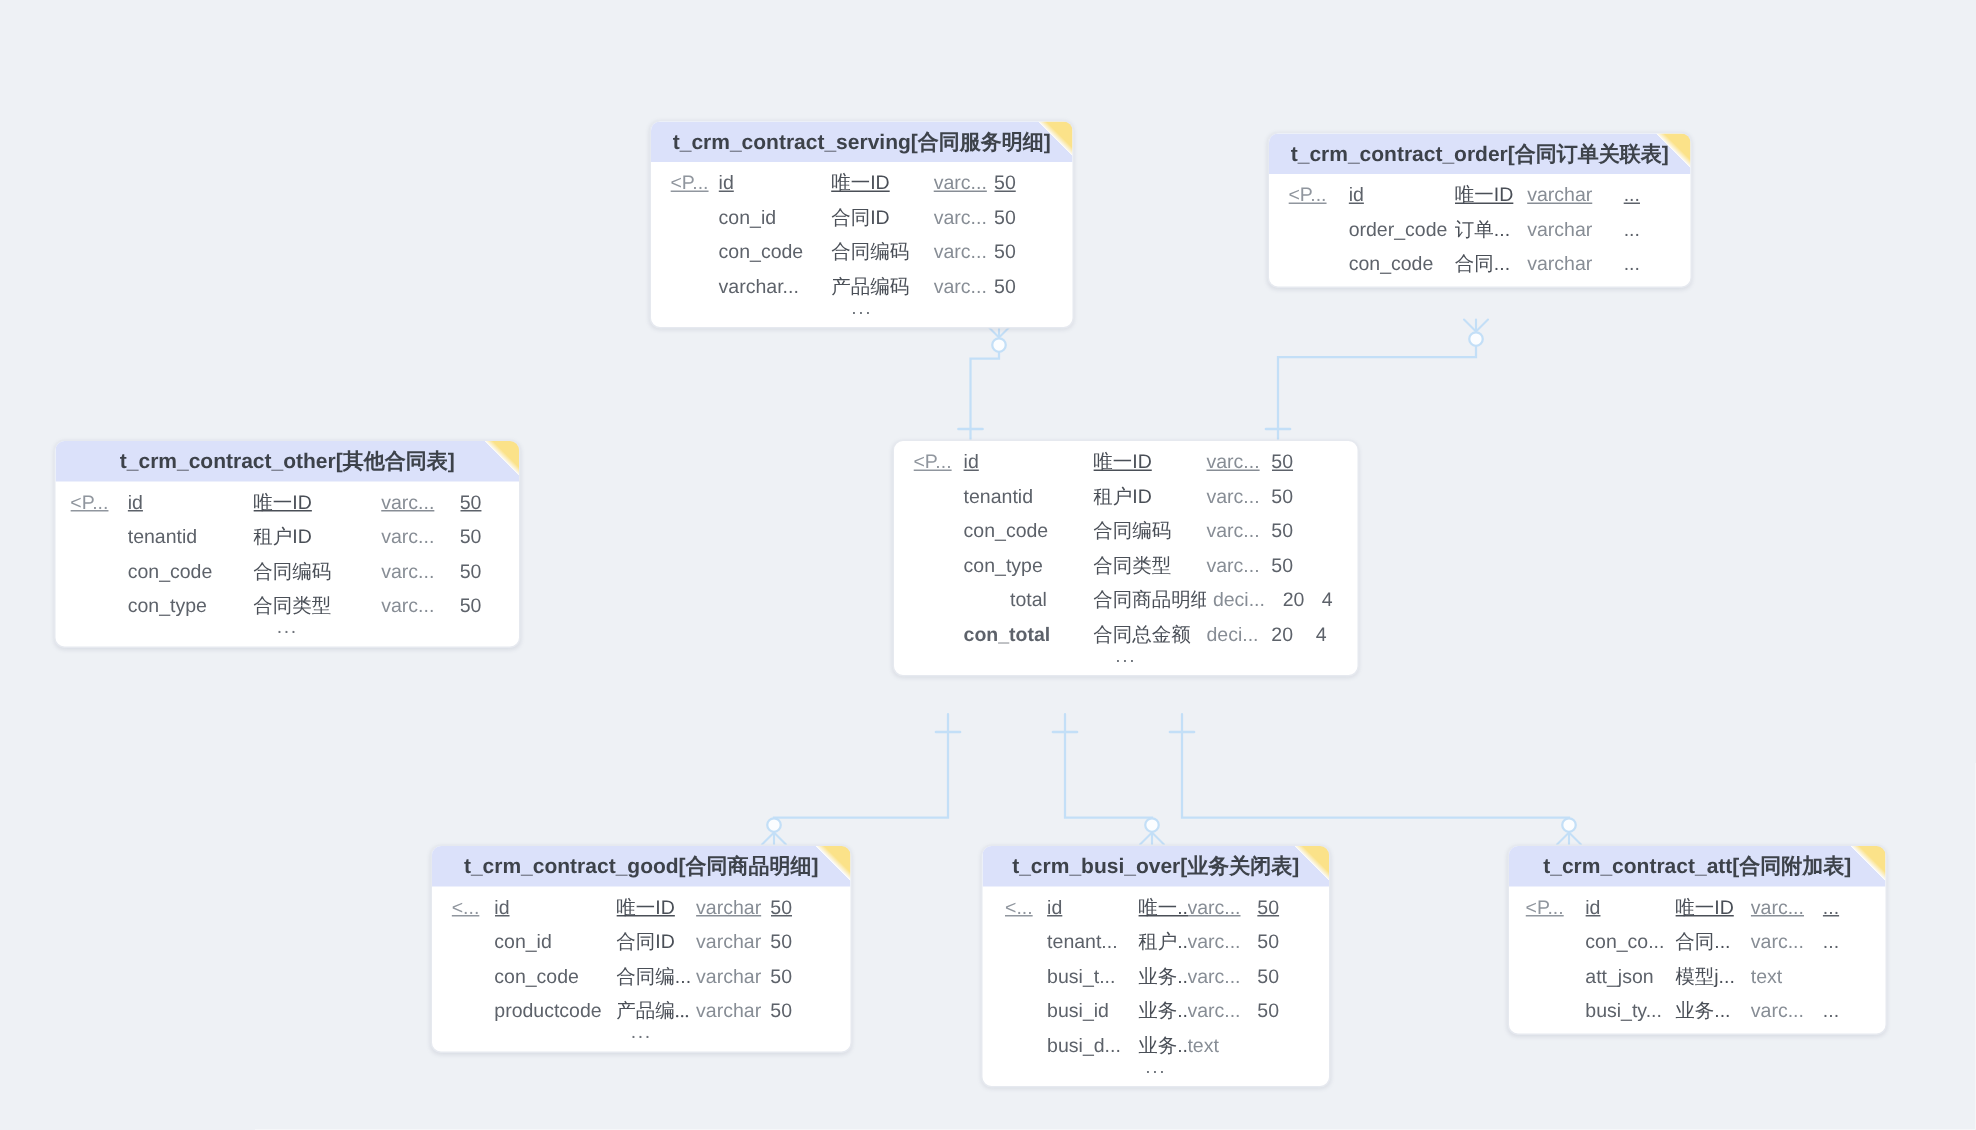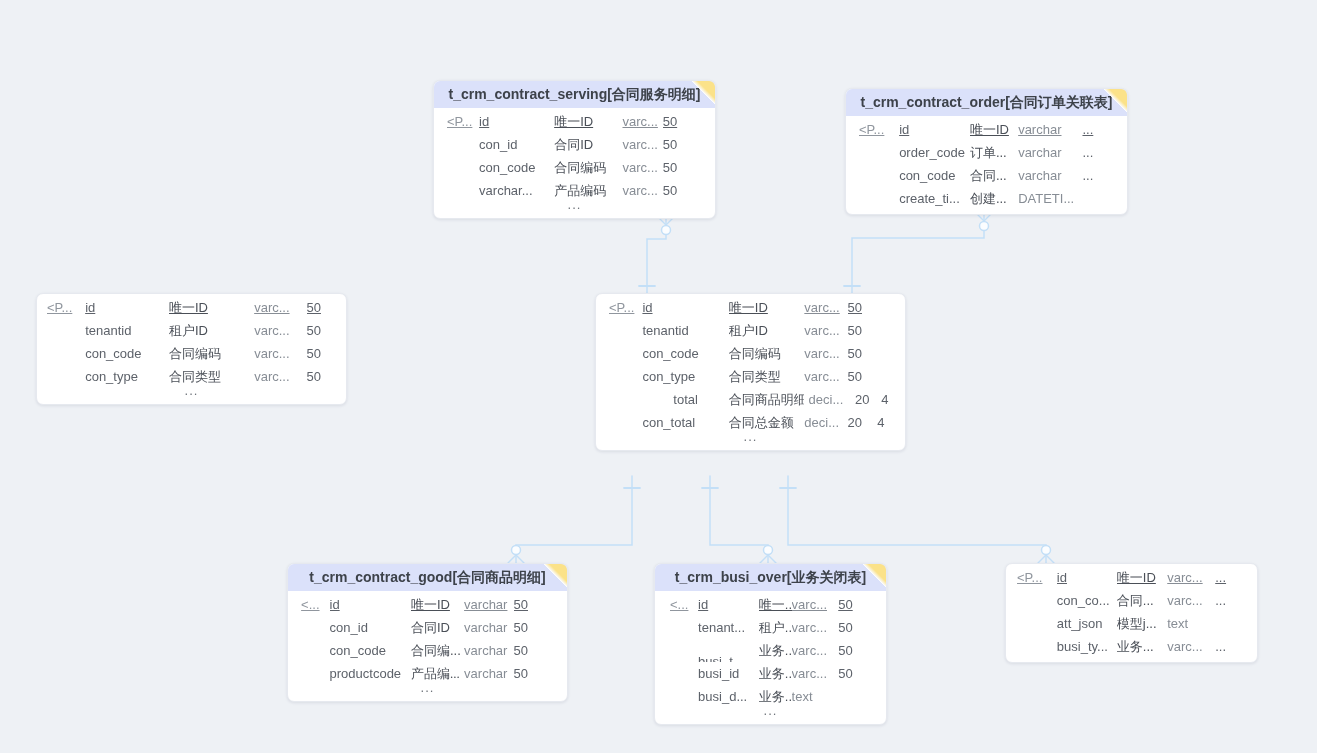--- a/index.html
+++ b/index.html
@@ -160,31 +160,27 @@
     <span class="c-scale" style="width: 0%;"></span>
   </div>
         <div class="field-row" style="padding-left: 4.6%;">
     <span class="c-key" style="width: 15%;"></span>
     <span class="c-name" style="width: 26.4%;">con_code</span>
     <span class="c-comment" style="width: 18%;">合同...</span>
     <span class="c-type" style="width: 24%;">varchar</span>
     <span class="c-len" style="width: 12%;">...</span>
     <span class="c-scale" style="width: 0%;"></span>
   </div>
-        <div class="field-row" style="padding-left: 4.6%;">
-    <span class="c-key" style="width: 15%;"></span>
-    <span class="c-name" style="width: 26.4%;">create_ti...</span>
-    <span class="c-comment" style="width: 18%;">创建...</span>
-    <span class="c-type" style="width: 24%;">DATETI...</span>
-    <span class="c-len" style="width: 12%;"></span>
-    <span class="c-scale" style="width: 0%;"></span>
-  </div>
       </div>
   </div>
     <div class="table-card" style="left: 36px; top: 293px; width: 309px;">
+    <div class="card-header" style="background: rgb(219, 225, 250); color: rgb(61, 66, 74);">
+      <span class="card-title">t_crm_contract_other[其他合同表]</span>
+      <span class="fold" style="background: linear-gradient(45deg, transparent 49.5%, rgba(255, 255, 255, 0.9) 50%, rgb(251, 226, 137) 62%);"></span>
+    </div>
     <div class="card-body">
         <div class="field-row pk" style="padding-left: 3.2%;">
     <span class="c-key" style="width: 12.8%;">&lt;P...</span>
     <span class="c-name" style="width: 28%;">id</span>
     <span class="c-comment" style="width: 28.5%;">唯一ID</span>
     <span class="c-type" style="width: 17.5%;">varc...</span>
     <span class="c-len" style="width: 8%;">50</span>
     <span class="c-scale" style="width: 2%;"></span>
   </div>
         <div class="field-row" style="padding-left: 3.2%;">
@@ -251,21 +247,21 @@
         <div class="field-row" style="padding-left: 4.2%; text-align: center;">
     <span class="c-key" style="width: 11.3%;"></span>
     <span class="c-name" style="width: 29.2%;">total</span>
     <span class="c-comment" style="width: 25.5%;">合同商品明细</span>
     <span class="c-type" style="width: 14.6%;">deci...</span>
     <span class="c-len" style="width: 10%;">20</span>
     <span class="c-scale" style="width: 5.2%;">4</span>
   </div>
         <div class="field-row" style="padding-left: 4.2%;">
     <span class="c-key" style="width: 11.3%;"></span>
-    <span class="c-name" style="width: 29.2%;">con_total</span>
+    <span class="c-name" style="width: 29.2%; font-weight: bold;">con_total</span>
     <span class="c-comment" style="width: 25.5%;">合同总金额</span>
     <span class="c-type" style="width: 14.6%;">deci...</span>
     <span class="c-len" style="width: 10%;">20</span>
     <span class="c-scale" style="width: 5.2%;">4</span>
   </div>
         <div class="ellipsis-row">...</div>
       </div>
   </div>
     <div class="table-card" style="left: 287px; top: 563px; width: 279px;">
     <div class="card-header" style="background: rgb(219, 225, 250); color: rgb(61, 66, 74);">
@@ -325,21 +321,21 @@
         <div class="field-row" style="padding-left: 6.5%;">
     <span class="c-key" style="width: 13%;"></span>
     <span class="c-name" style="width: 28.1%;">tenant...</span>
     <span class="c-comment" style="width: 15.2%;">租户...</span>
     <span class="c-type" style="width: 21.6%;">varc...</span>
     <span class="c-len" style="width: 15.6%;">50</span>
     <span class="c-scale" style="width: 0%;"></span>
   </div>
         <div class="field-row" style="padding-left: 6.5%;">
     <span class="c-key" style="width: 13%;"></span>
-    <span class="c-name" style="width: 28.1%; margin-top: 11px;">busi_t...</span>
+    <span class="c-name" style="width: 28.1%;">busi_t...</span>
     <span class="c-comment" style="width: 15.2%;">业务...</span>
     <span class="c-type" style="width: 21.6%;">varc...</span>
     <span class="c-len" style="width: 15.6%;">50</span>
     <span class="c-scale" style="width: 0%;"></span>
   </div>
         <div class="field-row" style="padding-left: 6.5%;">
     <span class="c-key" style="width: 13%;"></span>
     <span class="c-name" style="width: 28.1%;">busi_id</span>
     <span class="c-comment" style="width: 15.2%;">业务...</span>
     <span class="c-type" style="width: 21.6%;">varc...</span>
@@ -351,20 +347,24 @@
     <span class="c-name" style="width: 28.1%;">busi_d...</span>
     <span class="c-comment" style="width: 15.2%;">业务...</span>
     <span class="c-type" style="width: 21.6%;">text</span>
     <span class="c-len" style="width: 15.6%;"></span>
     <span class="c-scale" style="width: 0%;"></span>
   </div>
         <div class="ellipsis-row">...</div>
       </div>
   </div>
     <div class="table-card" style="left: 1005px; top: 563px; width: 251px;">
+    <div class="card-header" style="background: rgb(219, 225, 250); color: rgb(61, 66, 74);">
+      <span class="card-title">t_crm_contract_att[合同附加表]</span>
+      <span class="fold" style="background: linear-gradient(45deg, transparent 49.5%, rgba(255, 255, 255, 0.9) 50%, rgb(251, 226, 137) 62%);"></span>
+    </div>
     <div class="card-body">
         <div class="field-row pk" style="padding-left: 4.4%;">
     <span class="c-key" style="width: 16.6%;">&lt;P...</span>
     <span class="c-name" style="width: 25%;">id</span>
     <span class="c-comment" style="width: 21%;">唯一ID</span>
     <span class="c-type" style="width: 20%;">varc...</span>
     <span class="c-len" style="width: 13%;">...</span>
     <span class="c-scale" style="width: 0%;"></span>
   </div>
         <div class="field-row" style="padding-left: 4.4%;">

